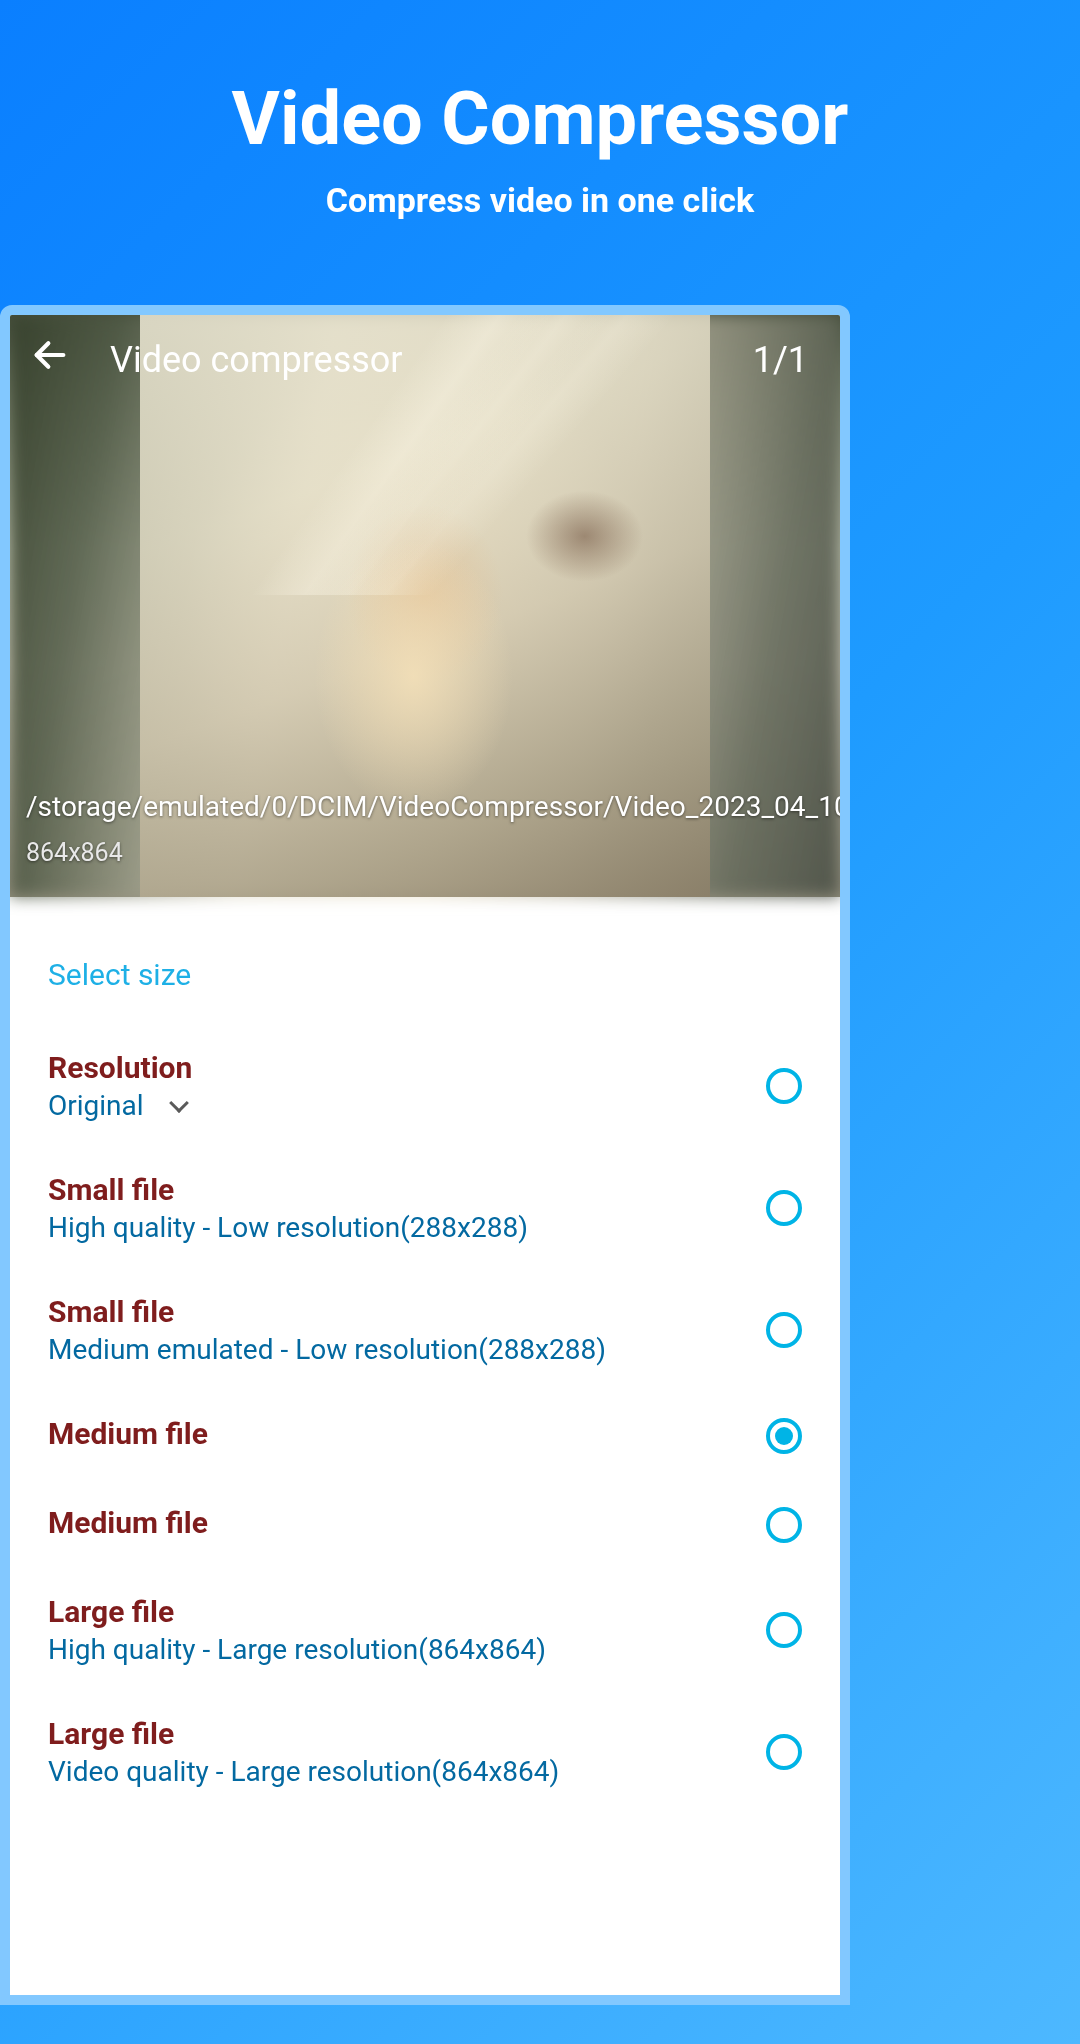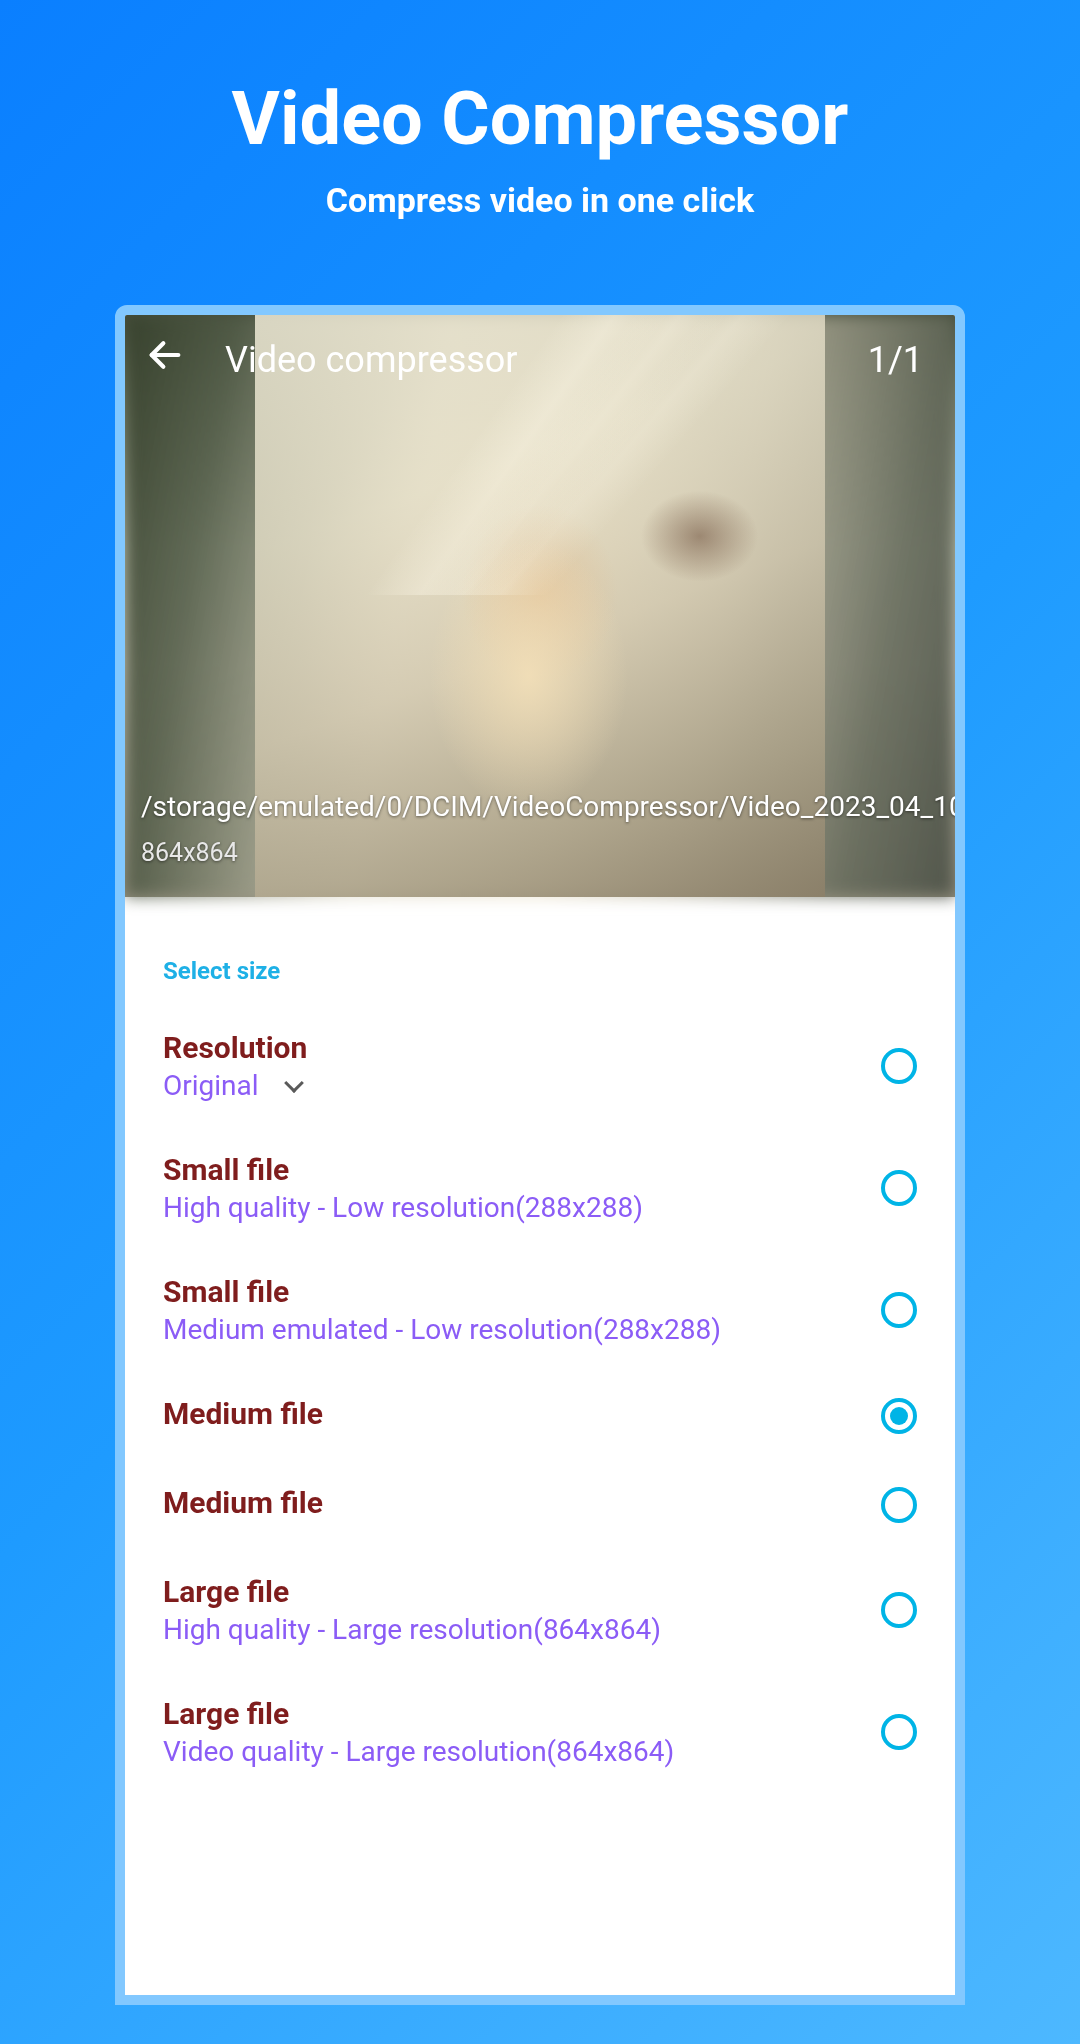--- a/index.html
+++ b/index.html
@@ -12,21 +12,20 @@
       width: 1080px;
       height: 2044px;
       background: linear-gradient(135deg, #0a7fff 0%, #1e9bff 50%, #4db8ff 100%);
       overflow: hidden;
     }
     .outer-container {
       width: 100%;
       height: 100%;
       display: flex;
       flex-direction: column;
-      align-items: center;
       padding-top: 75px;
     }
     .main-title {
       color: white;
       font-size: 74px;
       font-weight: 700;
       text-align: center;
       margin-bottom: 18px;
     }
     .subtitle {
@@ -145,42 +144,42 @@
       color: #e8e8e8;
       font-size: 25px;
       text-shadow: 0 1px 3px rgba(0,0,0,0.5);
     }
     .options-container {
       background: white;
       padding: 60px 38px 0 38px;
     }
     .section-title {
       color: #1eb0e6;
-      font-size: 24px;
-      font-weight: 700;
-      margin-bottom: 45px;
+      font-size: 30px;
+      font-weight: 400;
+      margin-bottom: 58px;
     }
     .option-row {
       display: flex;
       align-items: center;
       justify-content: space-between;
       margin-bottom: 50px;
       cursor: pointer;
     }
     .option-text {
       flex: 1;
     }
     .option-title {
       color: #7f1d1d;
       font-size: 30px;
       font-weight: 700;
       margin-bottom: 4px;
     }
     .option-subtitle {
-      color: #8b5cf6;
+      color: #0369a1;
       font-size: 28px;
       font-weight: 400;
       display: flex;
       align-items: center;
       gap: 22px;
     }
     .chevron {
       display: inline-block;
       width: 14px;
       height: 14px;

